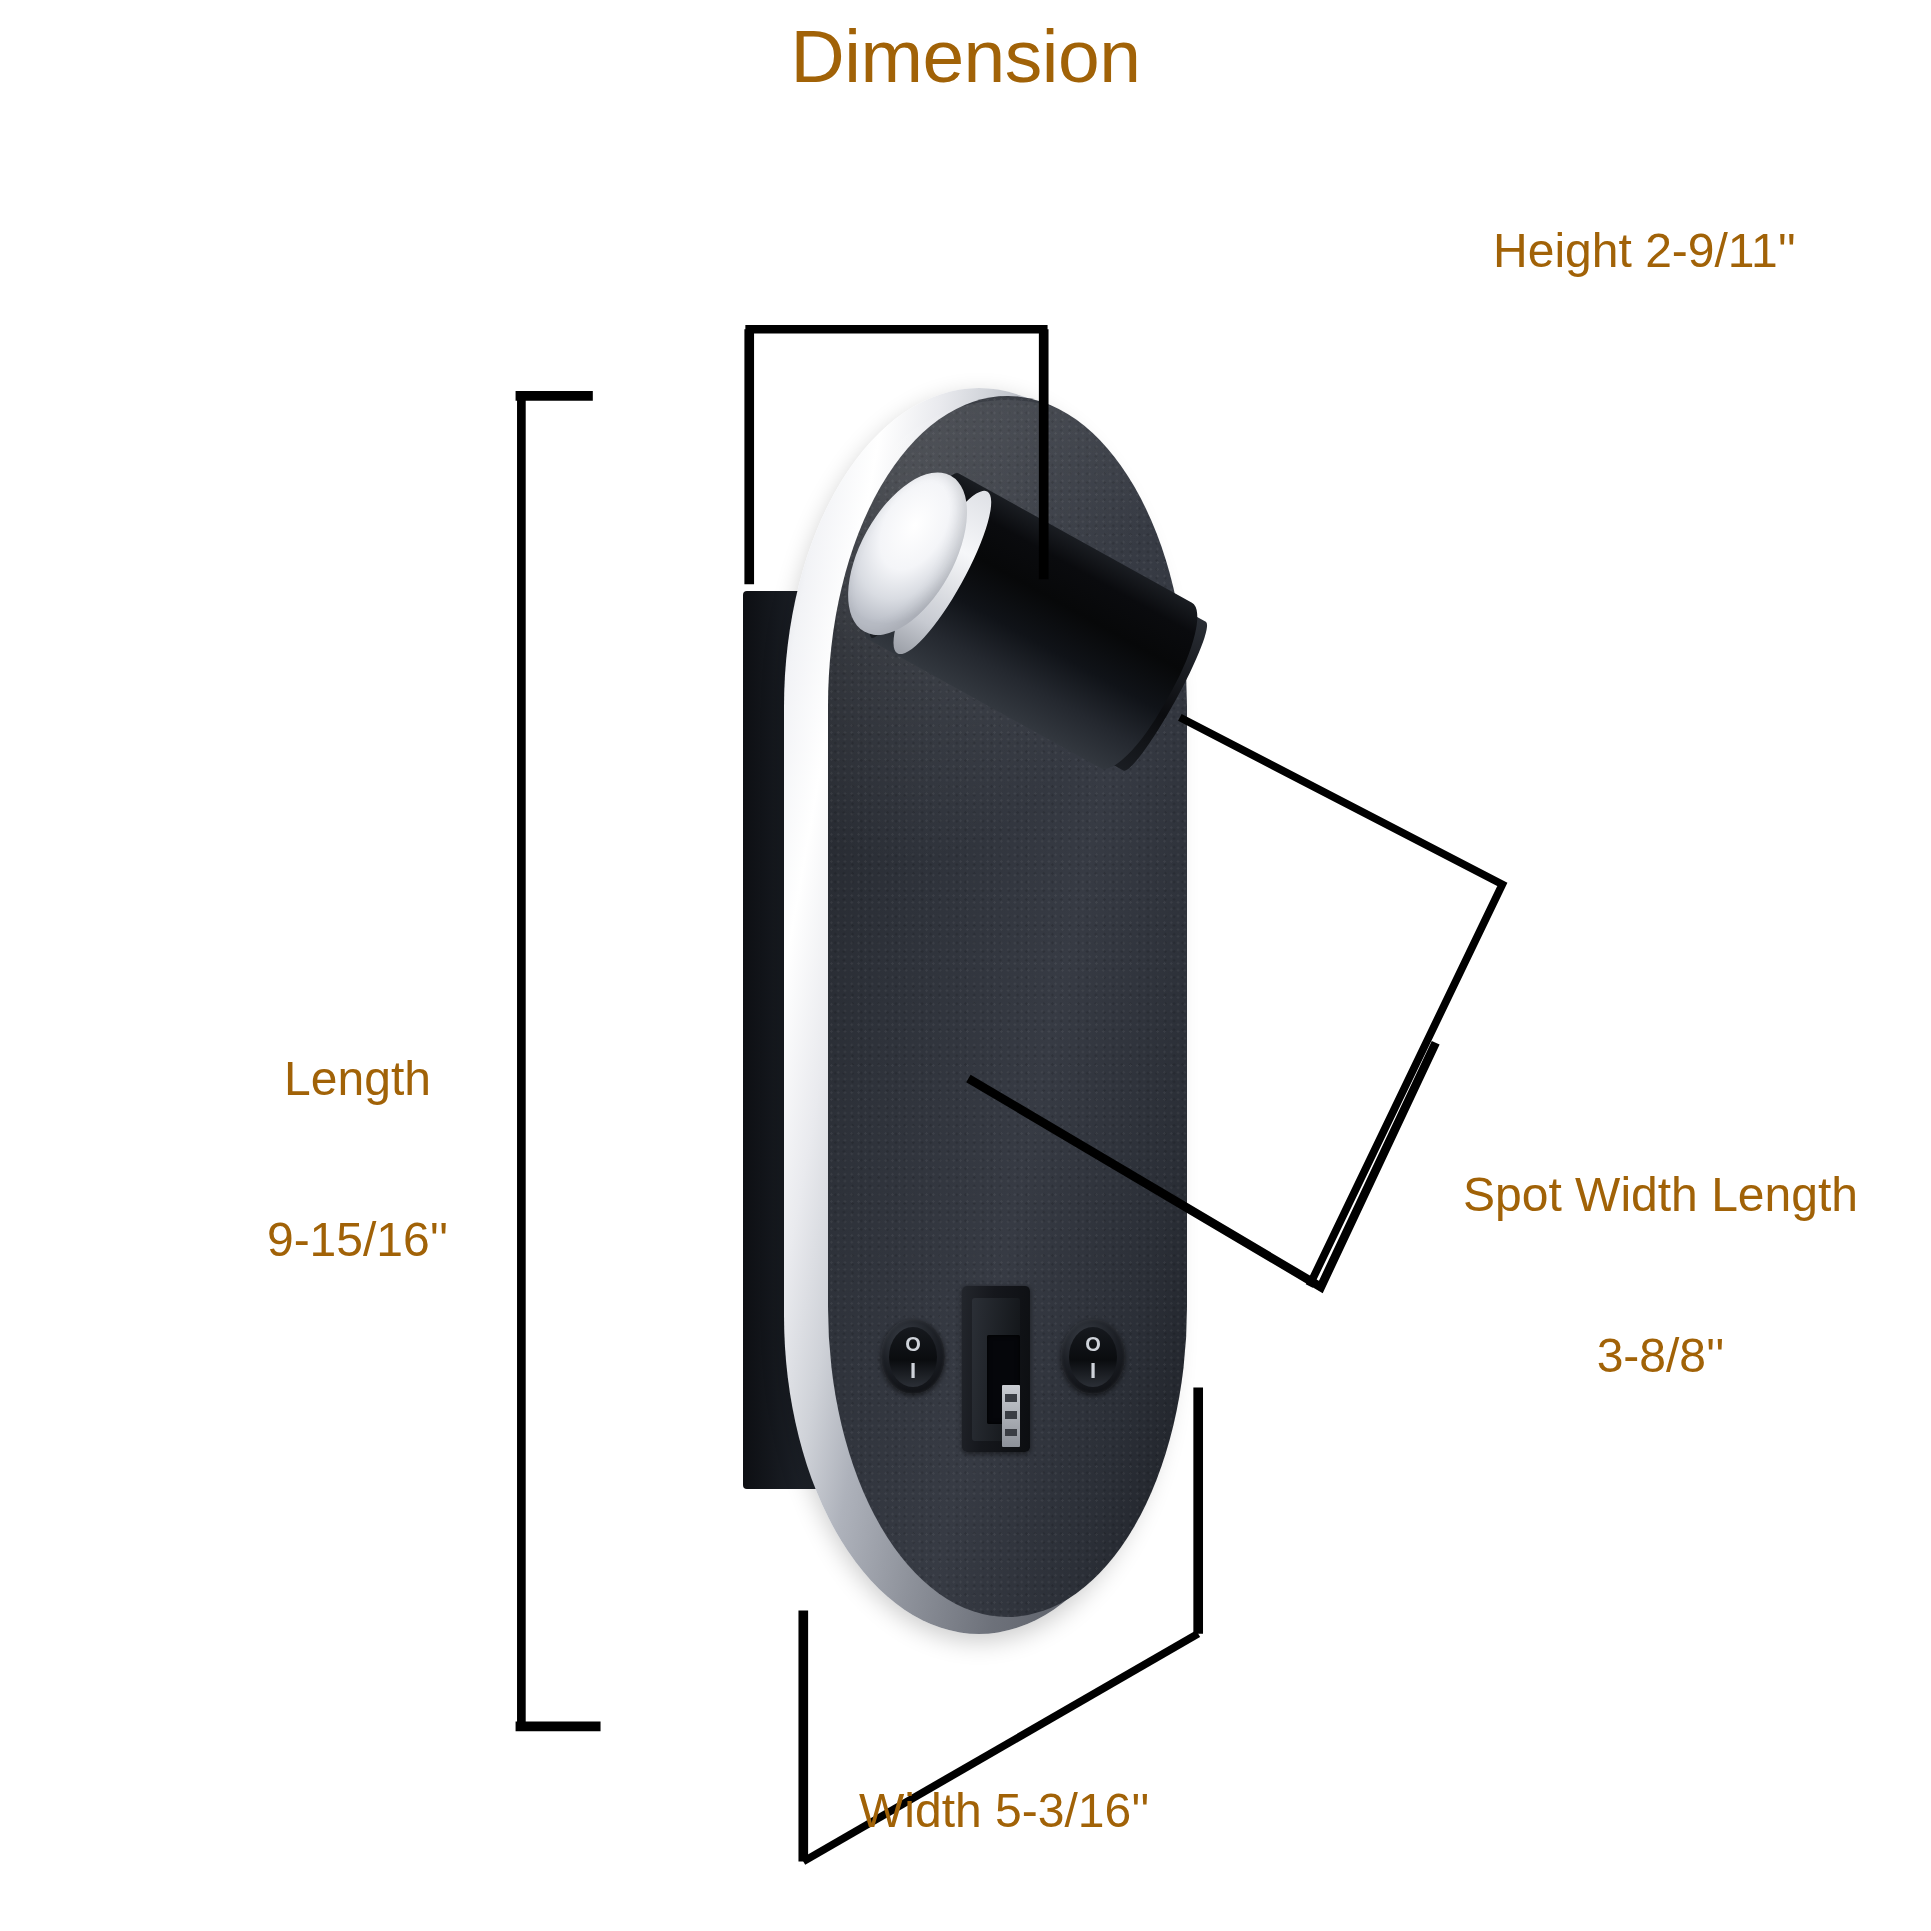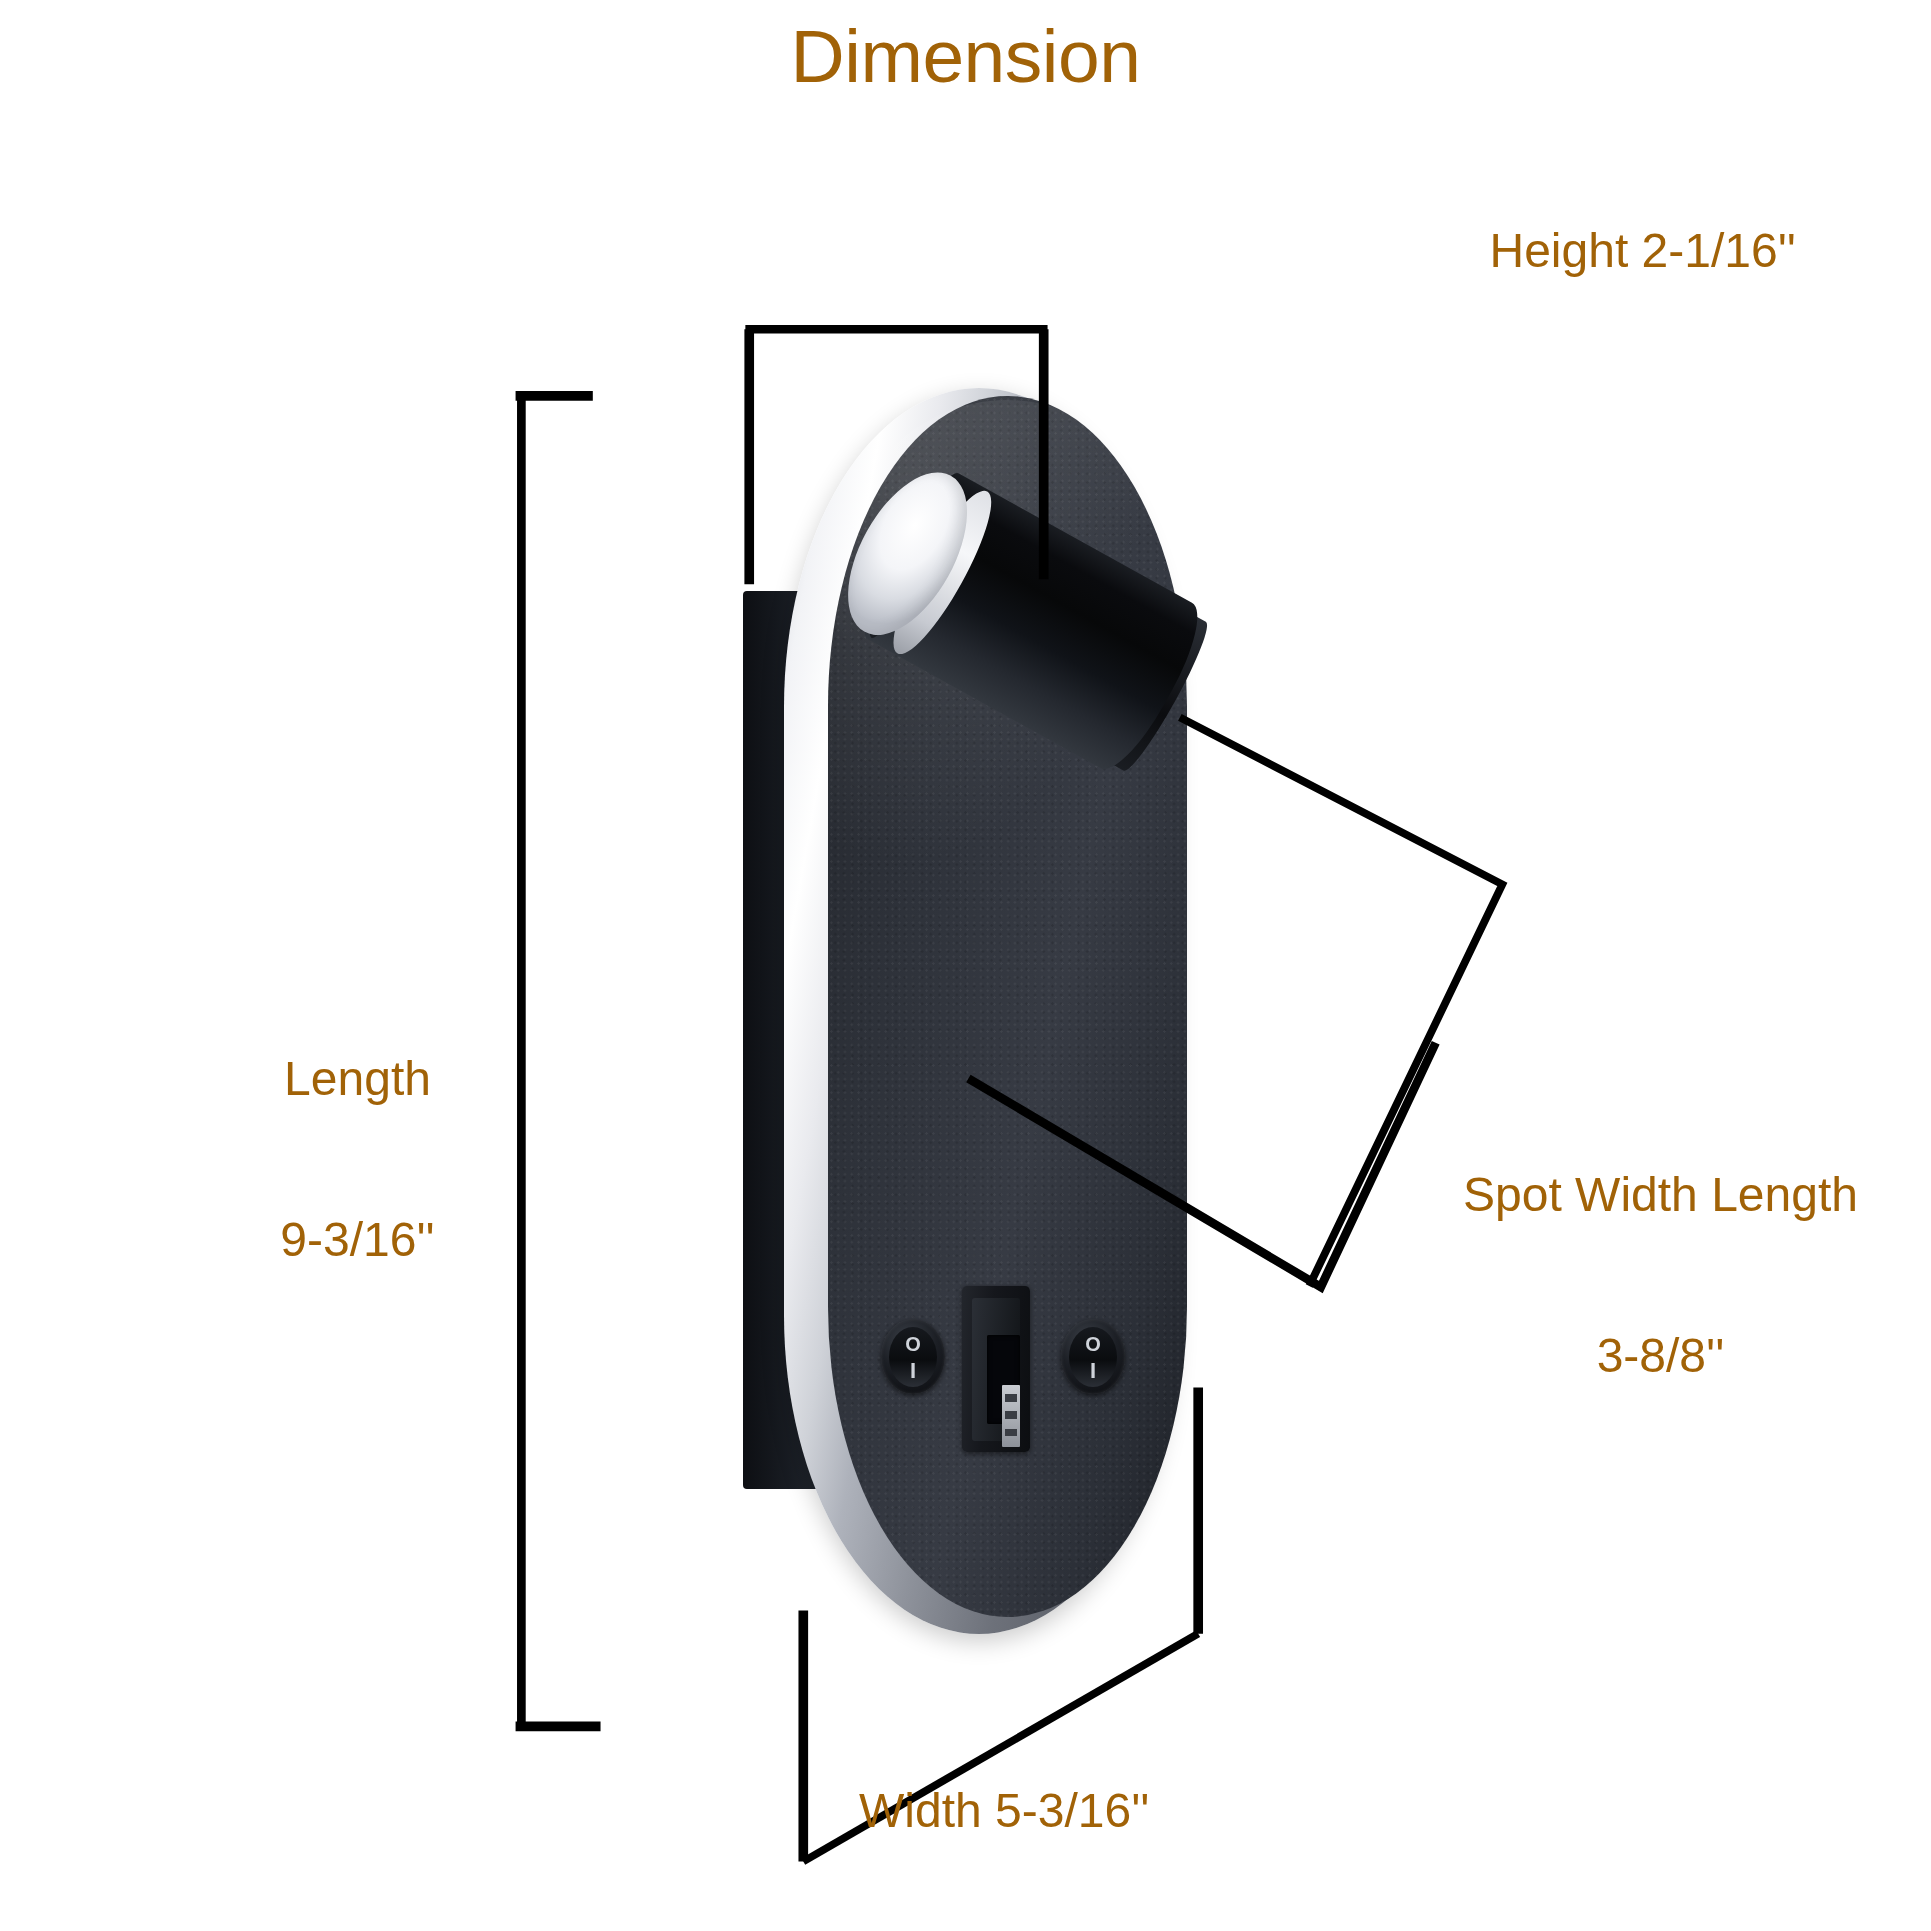--- a/index.html
+++ b/index.html
@@ -338,25 +338,25 @@
         <line x1="1241" y1="1437" x2="1241" y2="1692" stroke-width="10"></line>
         <line x1="1241" y1="1692" x2="832" y2="1928" stroke-width="8"></line>
         <line x1="832" y1="1668" x2="832" y2="1928" stroke-width="10"></line>
       </g>
 
     </g>
   </svg>
 
   <div class="label" id="title">Dimension</div>
 
-  <div class="label" id="height-label">Height 2-1/16''</div>
+  <div class="label" id="height-label">Height 2-9/11''</div>
 
   <div class="label" id="length-label">
     <span class="l2">Length</span>
-    <span class="l2">9-3/16''</span>
+    <span class="l2">9-15/16''</span>
   </div>
 
   <div class="label" id="spot-label">
     <span class="l2">Spot Width Length</span>
     <span class="l2">3-8/8''</span>
   </div>
 
   <div class="label" id="width-label">Width 5-3/16''</div>
 
 </div>

